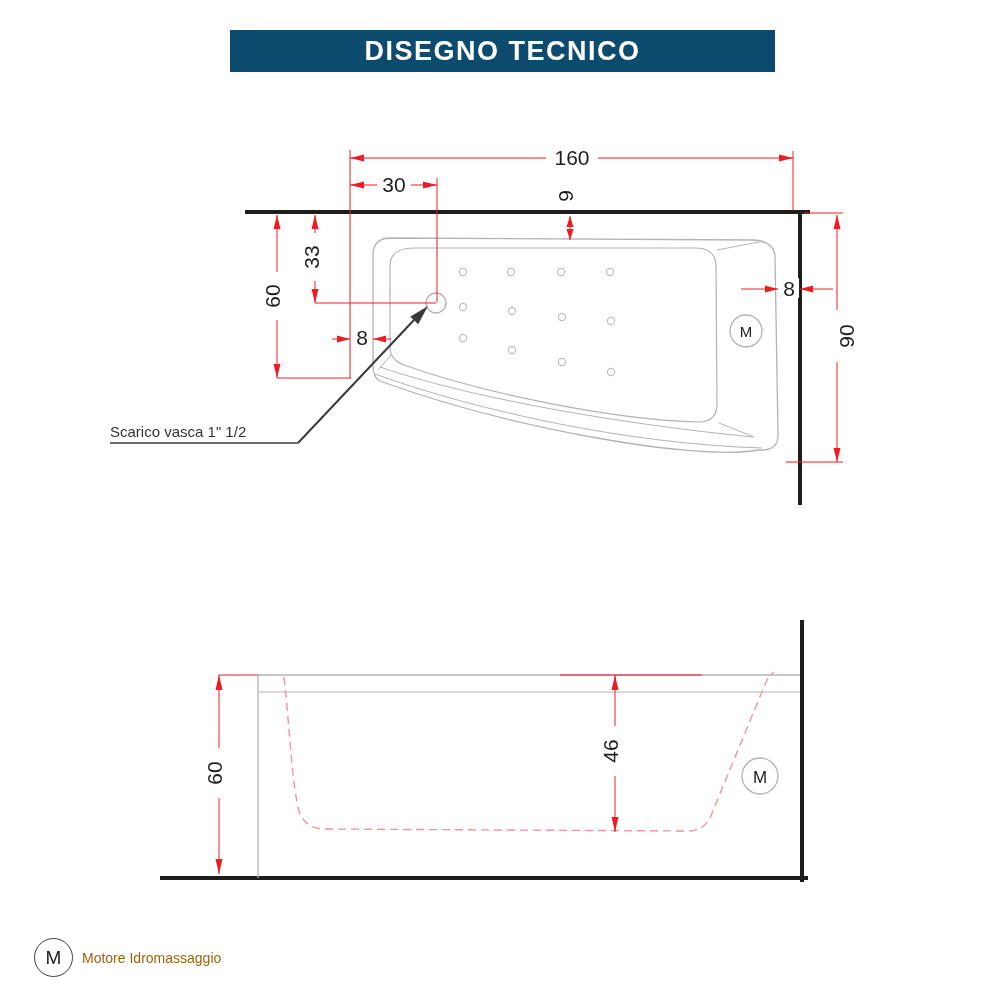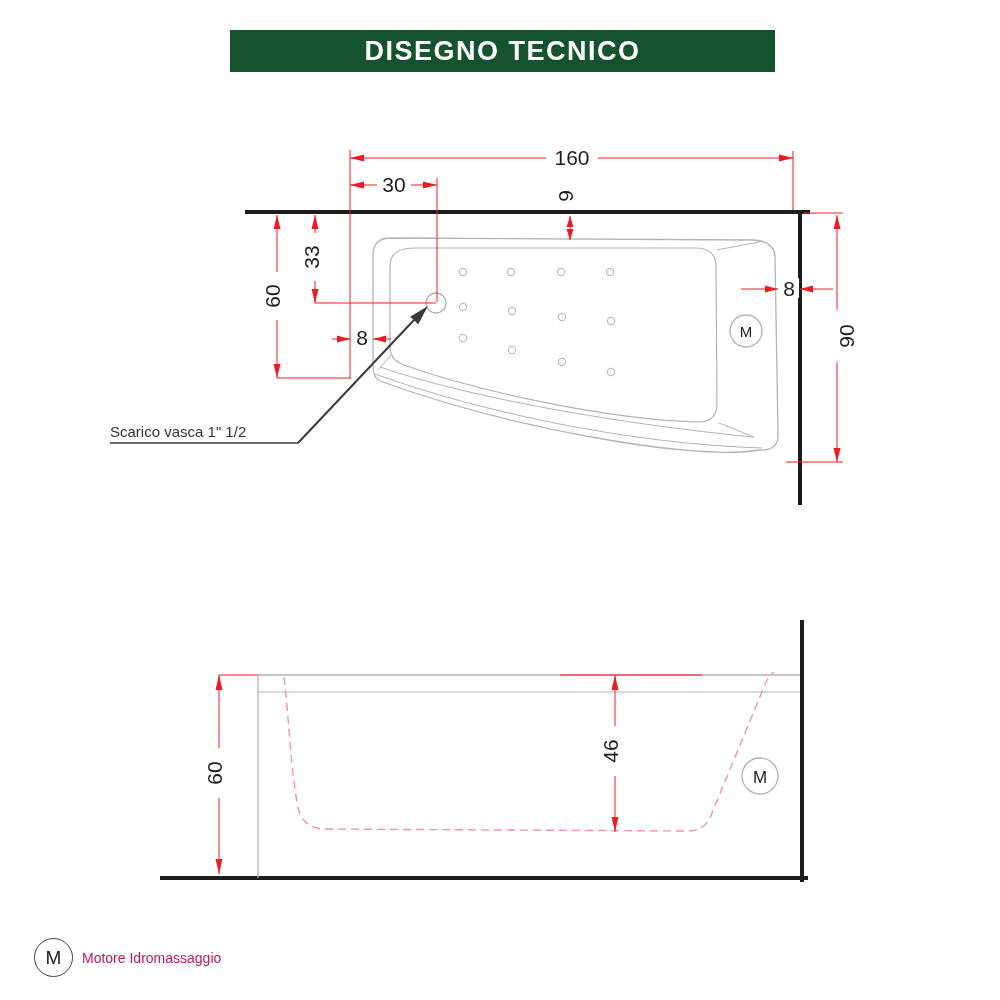--- a/index.html
+++ b/index.html
@@ -1,25 +1,25 @@
 <!DOCTYPE html>
 <html><head>
 <meta charset="utf-8">
 <style>
   html,body{margin:0;padding:0;background:#fff;width:1000px;height:1000px;
     font-family:"Liberation Sans",sans-serif;overflow:hidden;position:relative;}
   #stage{position:absolute;inset:0;width:1000px;height:1000px;}
   .titlebar{position:absolute;left:230px;top:30px;width:545px;height:42px;
-    background:#14532d;display:flex;align-items:center;justify-content:center;}
+    background:#0c4a6e;display:flex;align-items:center;justify-content:center;}
   .titlebar span{color:#fff;font-size:27px;font-weight:600;letter-spacing:1.5px;}
   svg{position:absolute;left:0;top:0;}
   .legend{position:absolute;left:34px;top:938px;display:flex;align-items:center;}
   .legend .mcirc{width:37px;height:37px;border:1.6px solid #3d3d3d;border-radius:50%;
     display:flex;align-items:center;justify-content:center;font-size:19px;color:#1d1d1b;}
-  .legend .mlabel{margin-left:9px;font-size:14px;color:#be185d;}
+  .legend .mlabel{margin-left:9px;font-size:14px;color:#a16207;}
   text{font-family:"Liberation Sans",sans-serif;fill:#1d1d1b;}
   .dim{font-size:21px;}
   .msym{font-size:15px;}
   .note{font-size:15px;fill:#333;}
 </style>
 </head>
 <body>
 
 <div id="stage">
 

